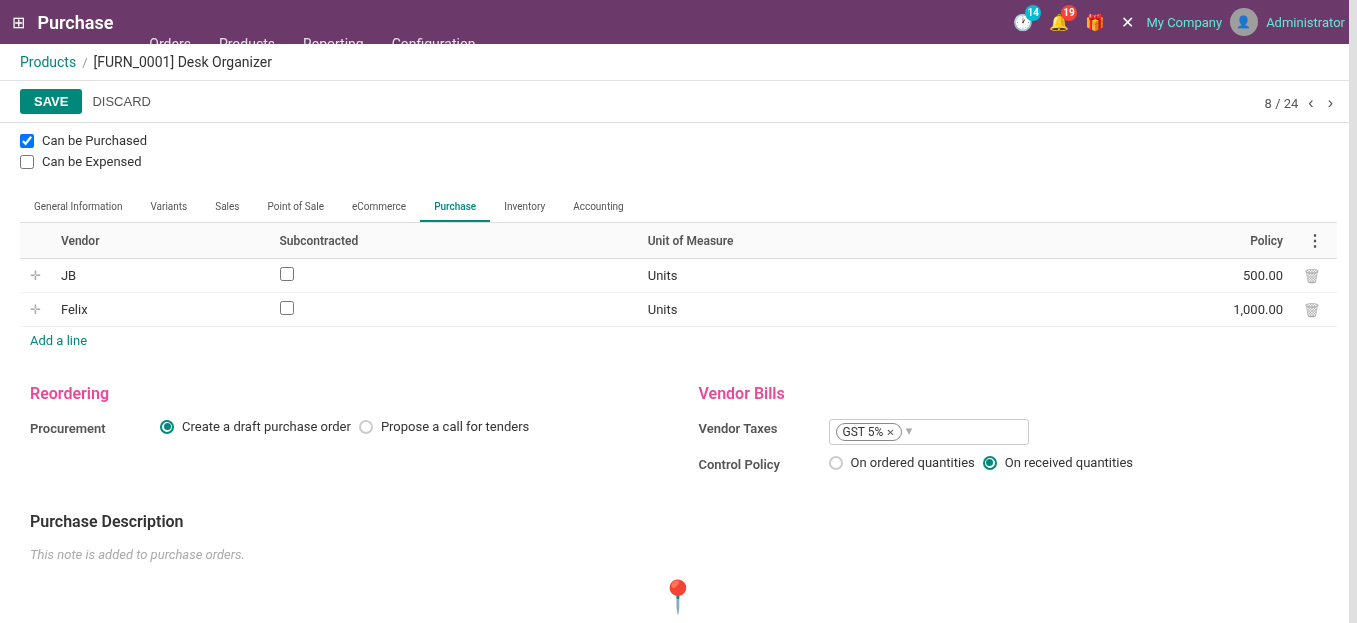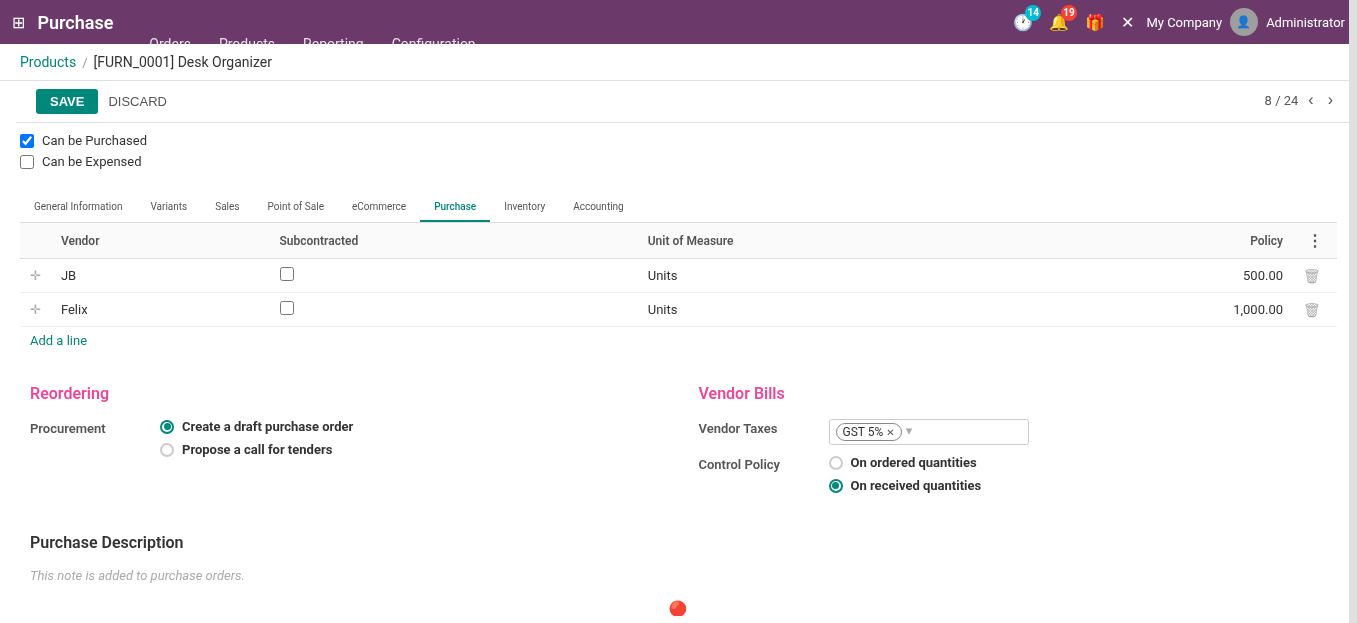--- a/index.html
+++ b/index.html
@@ -30,43 +30,42 @@
       border-radius: 50%;
       font-size: 10px;
       width: 16px;
       height: 16px;
       display: flex;
       align-items: center;
       justify-content: center;
       font-weight: bold;
     }
     .badge-notif { background: #f44336; }
-    .nav-company { color: #ffffff; font-size: 13px; cursor: pointer; }
+    .nav-company { color: #5eead4; font-size: 13px; cursor: pointer; }
     .nav-avatar { width: 28px; height: 28px; border-radius: 50%; background: #9e9e9e; display: flex; align-items: center; justify-content: center; color: white; font-size: 12px; }
 
     
     .breadcrumb-bar {
       background: white;
       padding: 10px 20px;
       display: flex;
       align-items: center;
       border-bottom: 1px solid #e0e0e0;
     }
     .breadcrumb-link { color: #00897b; cursor: pointer; font-size: 14px; }
     .breadcrumb-sep { margin: 0 6px; color: #999; }
     .breadcrumb-current { color: #333; font-size: 14px; }
 
     
     .action-bar {
       background: white;
       padding: 8px 20px;
       display: flex;
-      align-items: flex-start;
+      align-items: flex-end;
       border-bottom: 1px solid #e0e0e0;
-      margin-left: 16px;
     }
     .btn-save {
       background: #00897b;
       color: white;
       border: none;
       padding: 5px 14px;
       border-radius: 3px;
       cursor: pointer;
       font-size: 13px;
       font-weight: 600;
@@ -178,21 +177,21 @@
     }
     .field-label {
       font-size: 13px;
       font-weight: 600;
       color: #555;
       min-width: 120px;
       padding-top: 2px;
     }
 
     
-    .radio-group { display: flex; flex-direction: column; gap: 8px; font-weight: bold; }
+    .radio-group { display: flex; gap: 8px; }
     .radio-item { display: flex; align-items: center; gap: 8px; font-size: 13px; cursor: pointer; }
     .radio-circle {
       width: 14px; height: 14px; border-radius: 50%;
       border: 2px solid #ccc;
       display: flex; align-items: center; justify-content: center;
       flex-shrink: 0;
     }
     .radio-circle.selected { border-color: #00897b; }
     .radio-circle.selected::after {
       content: '';

